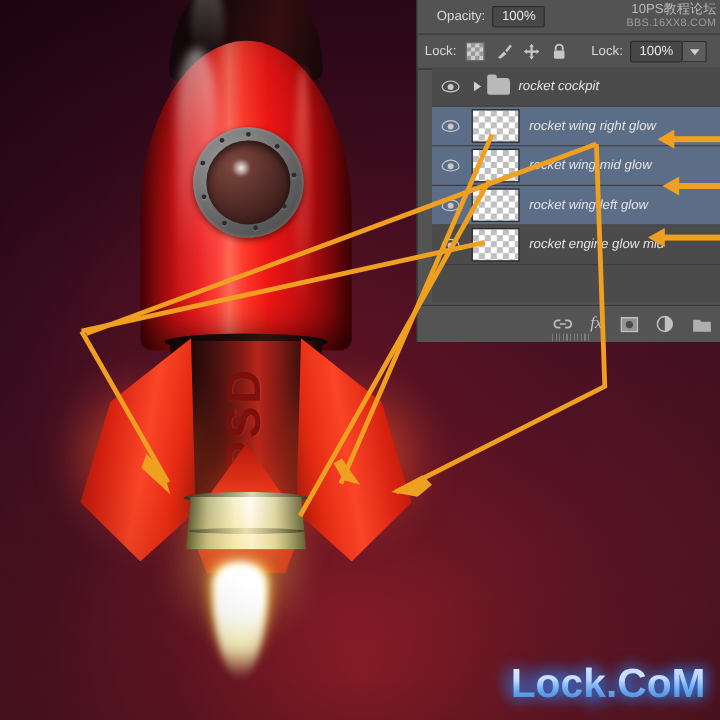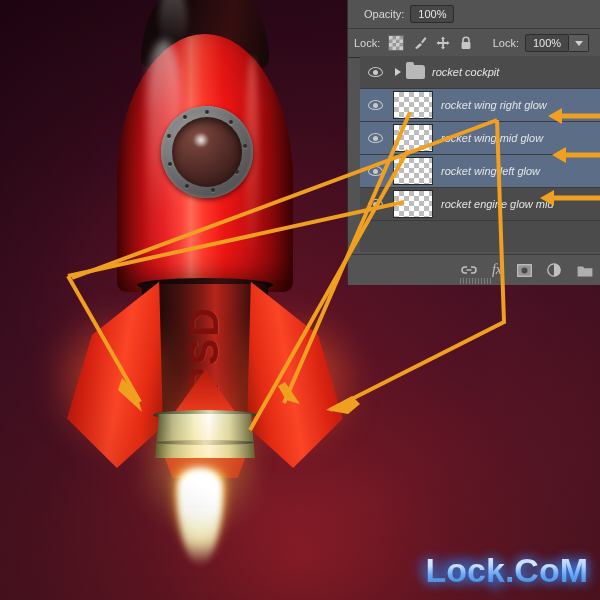--- a/index.html
+++ b/index.html
@@ -251,20 +251,24 @@
 
   <div id="uibq-sh">UiBQ.CoM</div>
   <div id="uibq">Lock.CoM</div>
 
   <div id="panel">
 
     <div class="prow">
       <span class="plab" style="margin-left:10px">Opacity:</span>
       <div class="numbox">
         <span>100%</span>
+      </div>
+      <div id="wm">
+        <div class="l1">10PS教程论坛</div>
+        <div class="l2">BBS.16XX8.COM</div>
       </div>
     </div>
 
     <div class="prow second">
       <span class="plab">Lock:</span>
       <div class="lockicons">
         <span class="li checker"></span>
         <span class="li">
           <svg width="14" height="14" viewBox="0 0 14 14">
             <path d="M2 12 L7 7 L9 9 L4 13 Z" fill="#d2d2d2"></path>

